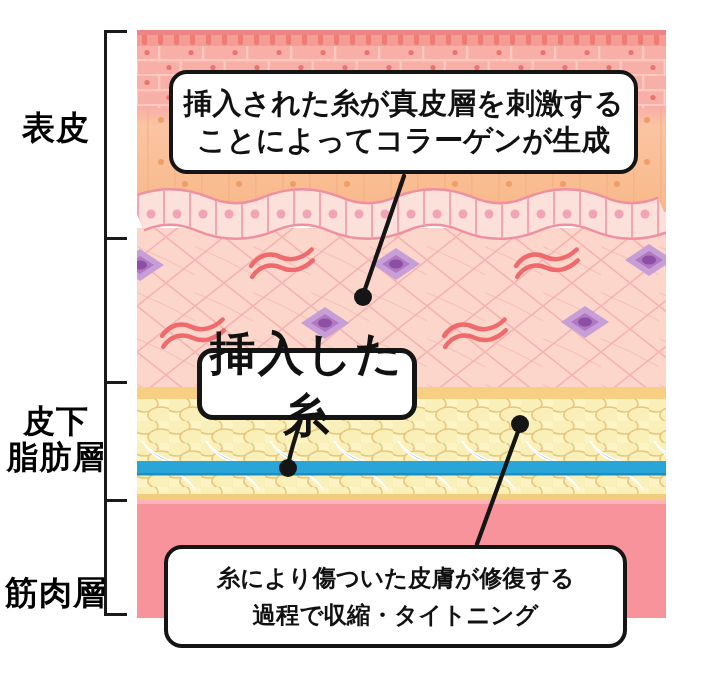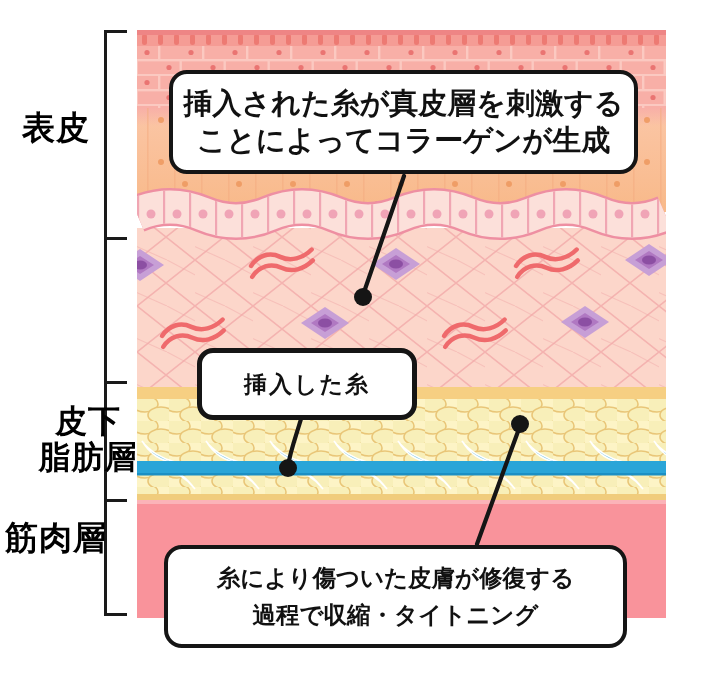--- a/index.html
+++ b/index.html
@@ -22,39 +22,39 @@
   
   .bubble{
     position:absolute;background:#ffffff;border:4px solid #151515;border-radius:18px;
     color:#111;font-weight:bold;text-align:center;white-space:pre-line;
     display:flex;align-items:center;justify-content:center;box-sizing:border-box;
   }
   .bubble-top{left:169px;top:70px;width:469px;height:104px;font-size:29px;line-height:37px;}
   .bubble-bottom{left:164px;top:545px;width:463px;height:103px;font-size:23.5px;line-height:37px;}
   .thread-box{
     left:197px;top:348px;width:220px;height:72px;border-width:5px;border-radius:16px;
-    font-size:23px;letter-spacing:2px;line-height:62px;text-align:center;
+    font-size:46px;letter-spacing:2px;line-height:62px;text-align:center;
   }
 </style>
 </head>
 <body>
 
 <div class="canvas">
 
   <div class="bracket-line"></div>
   <div class="bracket-tick" style="top:30px;"></div>
   <div class="bracket-tick" style="top:237px;"></div>
   <div class="bracket-tick" style="top:381px;"></div>
   <div class="bracket-tick" style="top:499px;"></div>
   <div class="bracket-tick" style="top:613px;"></div>
 
   <div class="side-label" style="top:110px;">表皮</div>
-  <div class="side-label" style="top:403px;font-size:32px;padding-left:32px;">皮下
+  <div class="side-label" style="top:403px;font-size:32px;">皮下
 脂肪層</div>
-  <div class="side-label" style="top:520px;font-family:Liberation Serif, serif;">筋肉層</div>
+  <div class="side-label" style="top:575px;font-family:Liberation Serif, serif;">筋肉層</div>
 
   <svg class="skin-art" width="529" height="588" viewBox="0 0 529 588">
     <defs>
       <linearGradient id="peachGrad" x1="0" y1="80" x2="0" y2="182" gradientUnits="userSpaceOnUse">
         <stop offset="0" stop-color="#fbc6a6"></stop>
           <stop offset="1" stop-color="#f8b989"></stop>
       </linearGradient>
       <linearGradient id="blendGrad" x1="0" y1="78" x2="0" y2="96" gradientUnits="userSpaceOnUse">
         <stop offset="0" stop-color="#f8afa7"></stop>
           <stop offset="1" stop-color="#f8afa7" stop-opacity="0"></stop>

